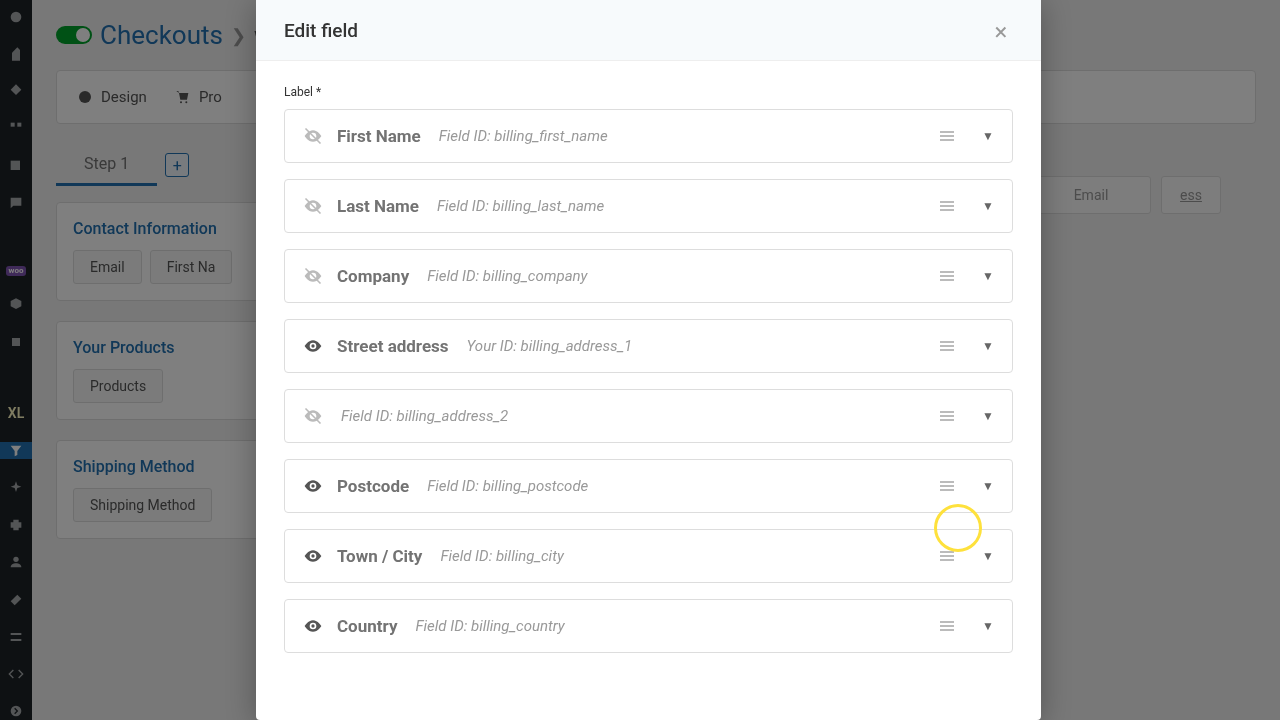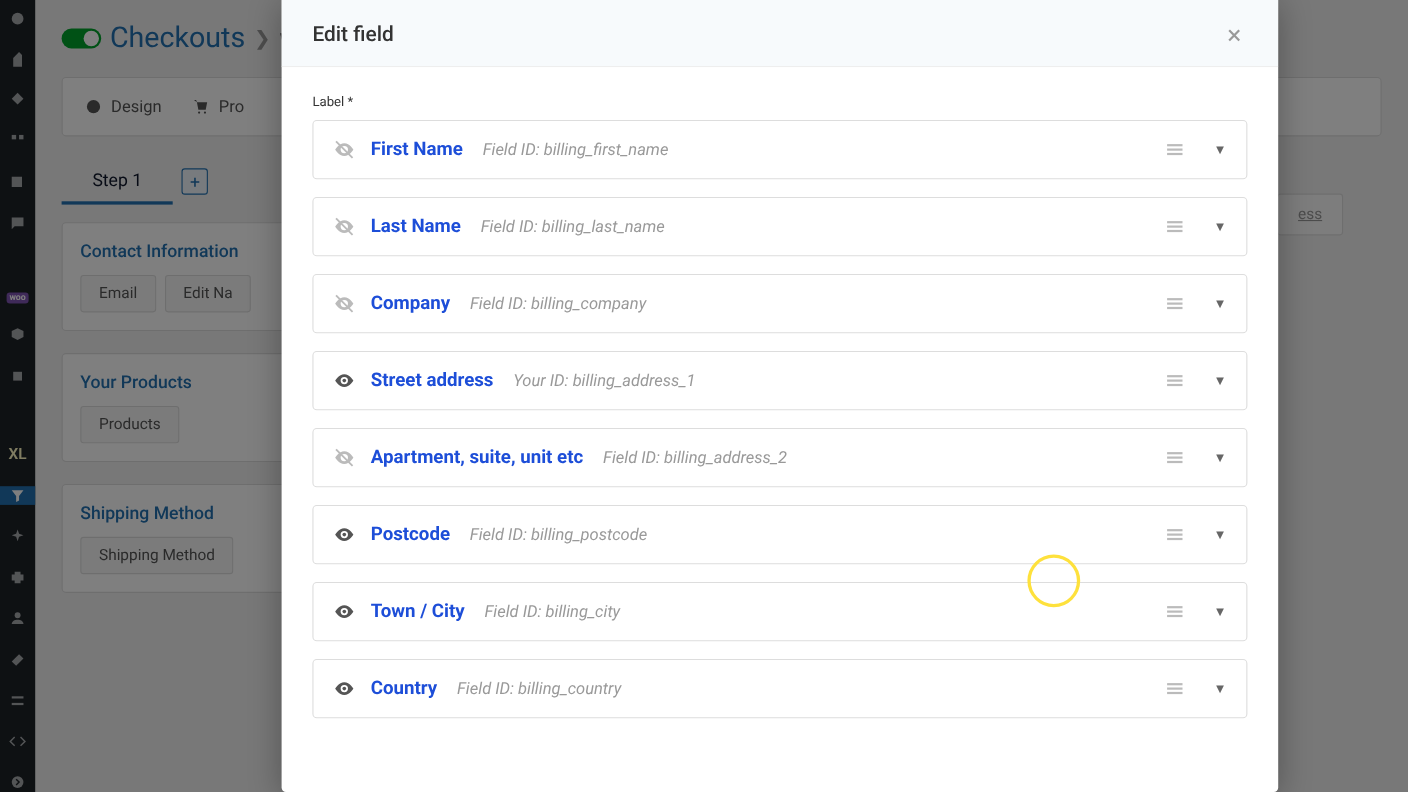--- a/index.html
+++ b/index.html
@@ -22,46 +22,46 @@
   
   .tabs-bar { background: #fff; border: 1px solid #ddd; border-radius: 4px; display: flex; align-items: center; padding: 0 20px; height: 54px; gap: 28px; margin-bottom: 20px; }
   .tab-item { display: flex; align-items: center; gap: 8px; color: #555; font-size: 15px; justify-content: center; }
   .tab-item svg { width: 16px; height: 16px; }
   
   .content-layout { display: flex; gap: 20px; }
   .left-panel { width: 685px; }
   .right-panel { flex: 1; }
   
   .step-tabs { display: flex; align-items: center; gap: 8px; margin-bottom: 16px; }
-  .step-tab { padding: 10px 28px; border-bottom: 3px solid #2271b1; color: #0f172a; font-size: 16px; }
+  .step-tab { padding: 10px 28px; border-bottom: 3px solid #2271b1; color: #737373; font-size: 16px; }
   .add-step { width: 24px; height: 24px; border: 1px solid #2271b1; color: #2271b1; background: #f0f6fc; display: flex; align-items: center; justify-content: center; font-size: 16px; border-radius: 3px; }
   
   .section-card { background: #fff; border: 1px solid #ddd; border-radius: 4px; margin-bottom: 20px; padding: 16px; }
   .section-title { color: #2271b1; font-size: 16px; font-weight: 500; margin-bottom: 12px; }
   .field-chips { display: flex; gap: 8px; flex-wrap: wrap; }
   .field-chip { background: #f6f7f7; border: 1px solid #ddd; border-radius: 3px; padding: 8px 16px; font-size: 14px; color: #555; }
   
   .right-section-title { font-size: 17px; font-weight: 500; color: #333; margin-bottom: 12px; }
   .placeholder-chips { display: flex; gap: 10px; flex-wrap: wrap; margin-bottom: 28px; }
   .placeholder-chip { background: #fafafa; border: 1px solid #ddd; border-radius: 3px; padding: 10px 18px; color: #999; font-size: 14px; min-width: 120px; text-align: center; }
   .placeholder-chip.small { min-width: 60px; padding: 10px; text-decoration: underline; }
   
   
   .overlay { position: absolute; inset: 0; background: rgba(0,0,0,0.5); z-index: 100; }
-  .modal { position: absolute; left: 256px; top: 0; width: 906px; background: #fff; z-index: 200; border-radius: 0 0 4px 4px; box-shadow: 0 4px 30px rgba(0,0,0,0.3); height: 720px; overflow: hidden; }
+  .modal { position: absolute; left: 256px; top: 0; width: 785px; background: #fff; z-index: 200; border-radius: 0 0 4px 4px; box-shadow: 0 4px 30px rgba(0,0,0,0.3); height: 720px; overflow: hidden; }
   .modal-header { padding: 18px 28px; border-bottom: 1px solid #eee; display: flex; justify-content: space-between; align-items: center; background: #f7fafc; }
   .modal-title { font-size: 19px; font-weight: 500; color: #333; }
   .modal-close { font-size: 24px; color: #999; cursor: pointer; background: none; border: none; width: 24px; height: 24px; }
   .modal-body { padding: 24px 28px; overflow-y: auto; height: calc(100% - 60px); }
   .form-label { font-size: 12px; color: #333; margin-bottom: 10px; display: block; }
   .form-input { width: 100%; padding: 12px 14px; font-size: 17px; border: 1px solid #ccc; border-radius: 4px; color: #444; margin-bottom: 20px; }
   
   .field-row { border: 1px solid #ddd; border-radius: 4px; padding: 16px 18px; margin-bottom: 16px; display: flex; align-items: center; gap: 14px; }
   .field-row .eye-icon { color: #999; width: 20px; }
-  .field-row .field-name { font-weight: 700; font-size: 17px; color: #1d4ed8; }
+  .field-row .field-name { font-weight: 700; font-size: 17px; color: #737373; }
   .field-row .field-id { font-size: 15px; color: #999; font-style: italic; margin-left: 4px; }
   .field-row .spacer { flex: 1; }
   .field-row .drag-icon { color: #bbb; cursor: move; display: flex; flex-direction: column; gap: 2px; }
   .field-row .drag-icon .line { width: 14px; height: 2px; background: #bbb; }
   .field-row .expand-icon { color: #666; font-size: 12px; cursor: pointer; margin-left: 14px; }
   
   .highlight-ring { position: absolute; width: 48px; height: 48px; border: 3px solid #fee13c; border-radius: 50%; z-index: 300; pointer-events: none; }
   
   svg { display: block; }
 </style>
@@ -188,21 +188,21 @@
     <div class="left-panel">
       <div class="step-tabs">
         <div class="step-tab">Step 1</div>
         <button class="add-step">+</button>
       </div>
 
       <div class="section-card">
         <div class="section-title">Contact Information</div>
         <div class="field-chips">
           <div class="field-chip">Email</div>
-          <div class="field-chip">Edit Na</div>
+          <div class="field-chip">First Na</div>
         </div>
       </div>
 
       <div class="section-card">
         <div class="section-title">Your Products</div>
         <div class="field-chips">
           <div class="field-chip">Products</div>
         </div>
       </div>
 
@@ -318,21 +318,20 @@
           </span>
     <span class="expand-icon">▼</span>
   </div>
         <div class="field-row">
     <span class="eye-icon">
             <svg viewBox="0 0 24 24" width="20" height="20" fill="#bbb">
               <path d="M12 5C6 5 2 12 2 12s4 7 10 7 10-7 10-7-4-7-10-7zm0 11a4 4 0 110-8 4 4 0 010 8z"></path>
               <line x1="3" y1="3" x2="21" y2="21" stroke="#bbb" stroke-width="2"></line>
             </svg>
           </span>
-    <span class="field-name">Apartment, suite, unit etc</span>
     <span class="field-id">Field ID: billing_address_2</span>
     <span class="spacer"></span>
     <span class="drag-icon">
             <span class="line"></span>
             <span class="line"></span>
             <span class="line"></span>
           </span>
     <span class="expand-icon">▼</span>
   </div>
         <div class="field-row">

